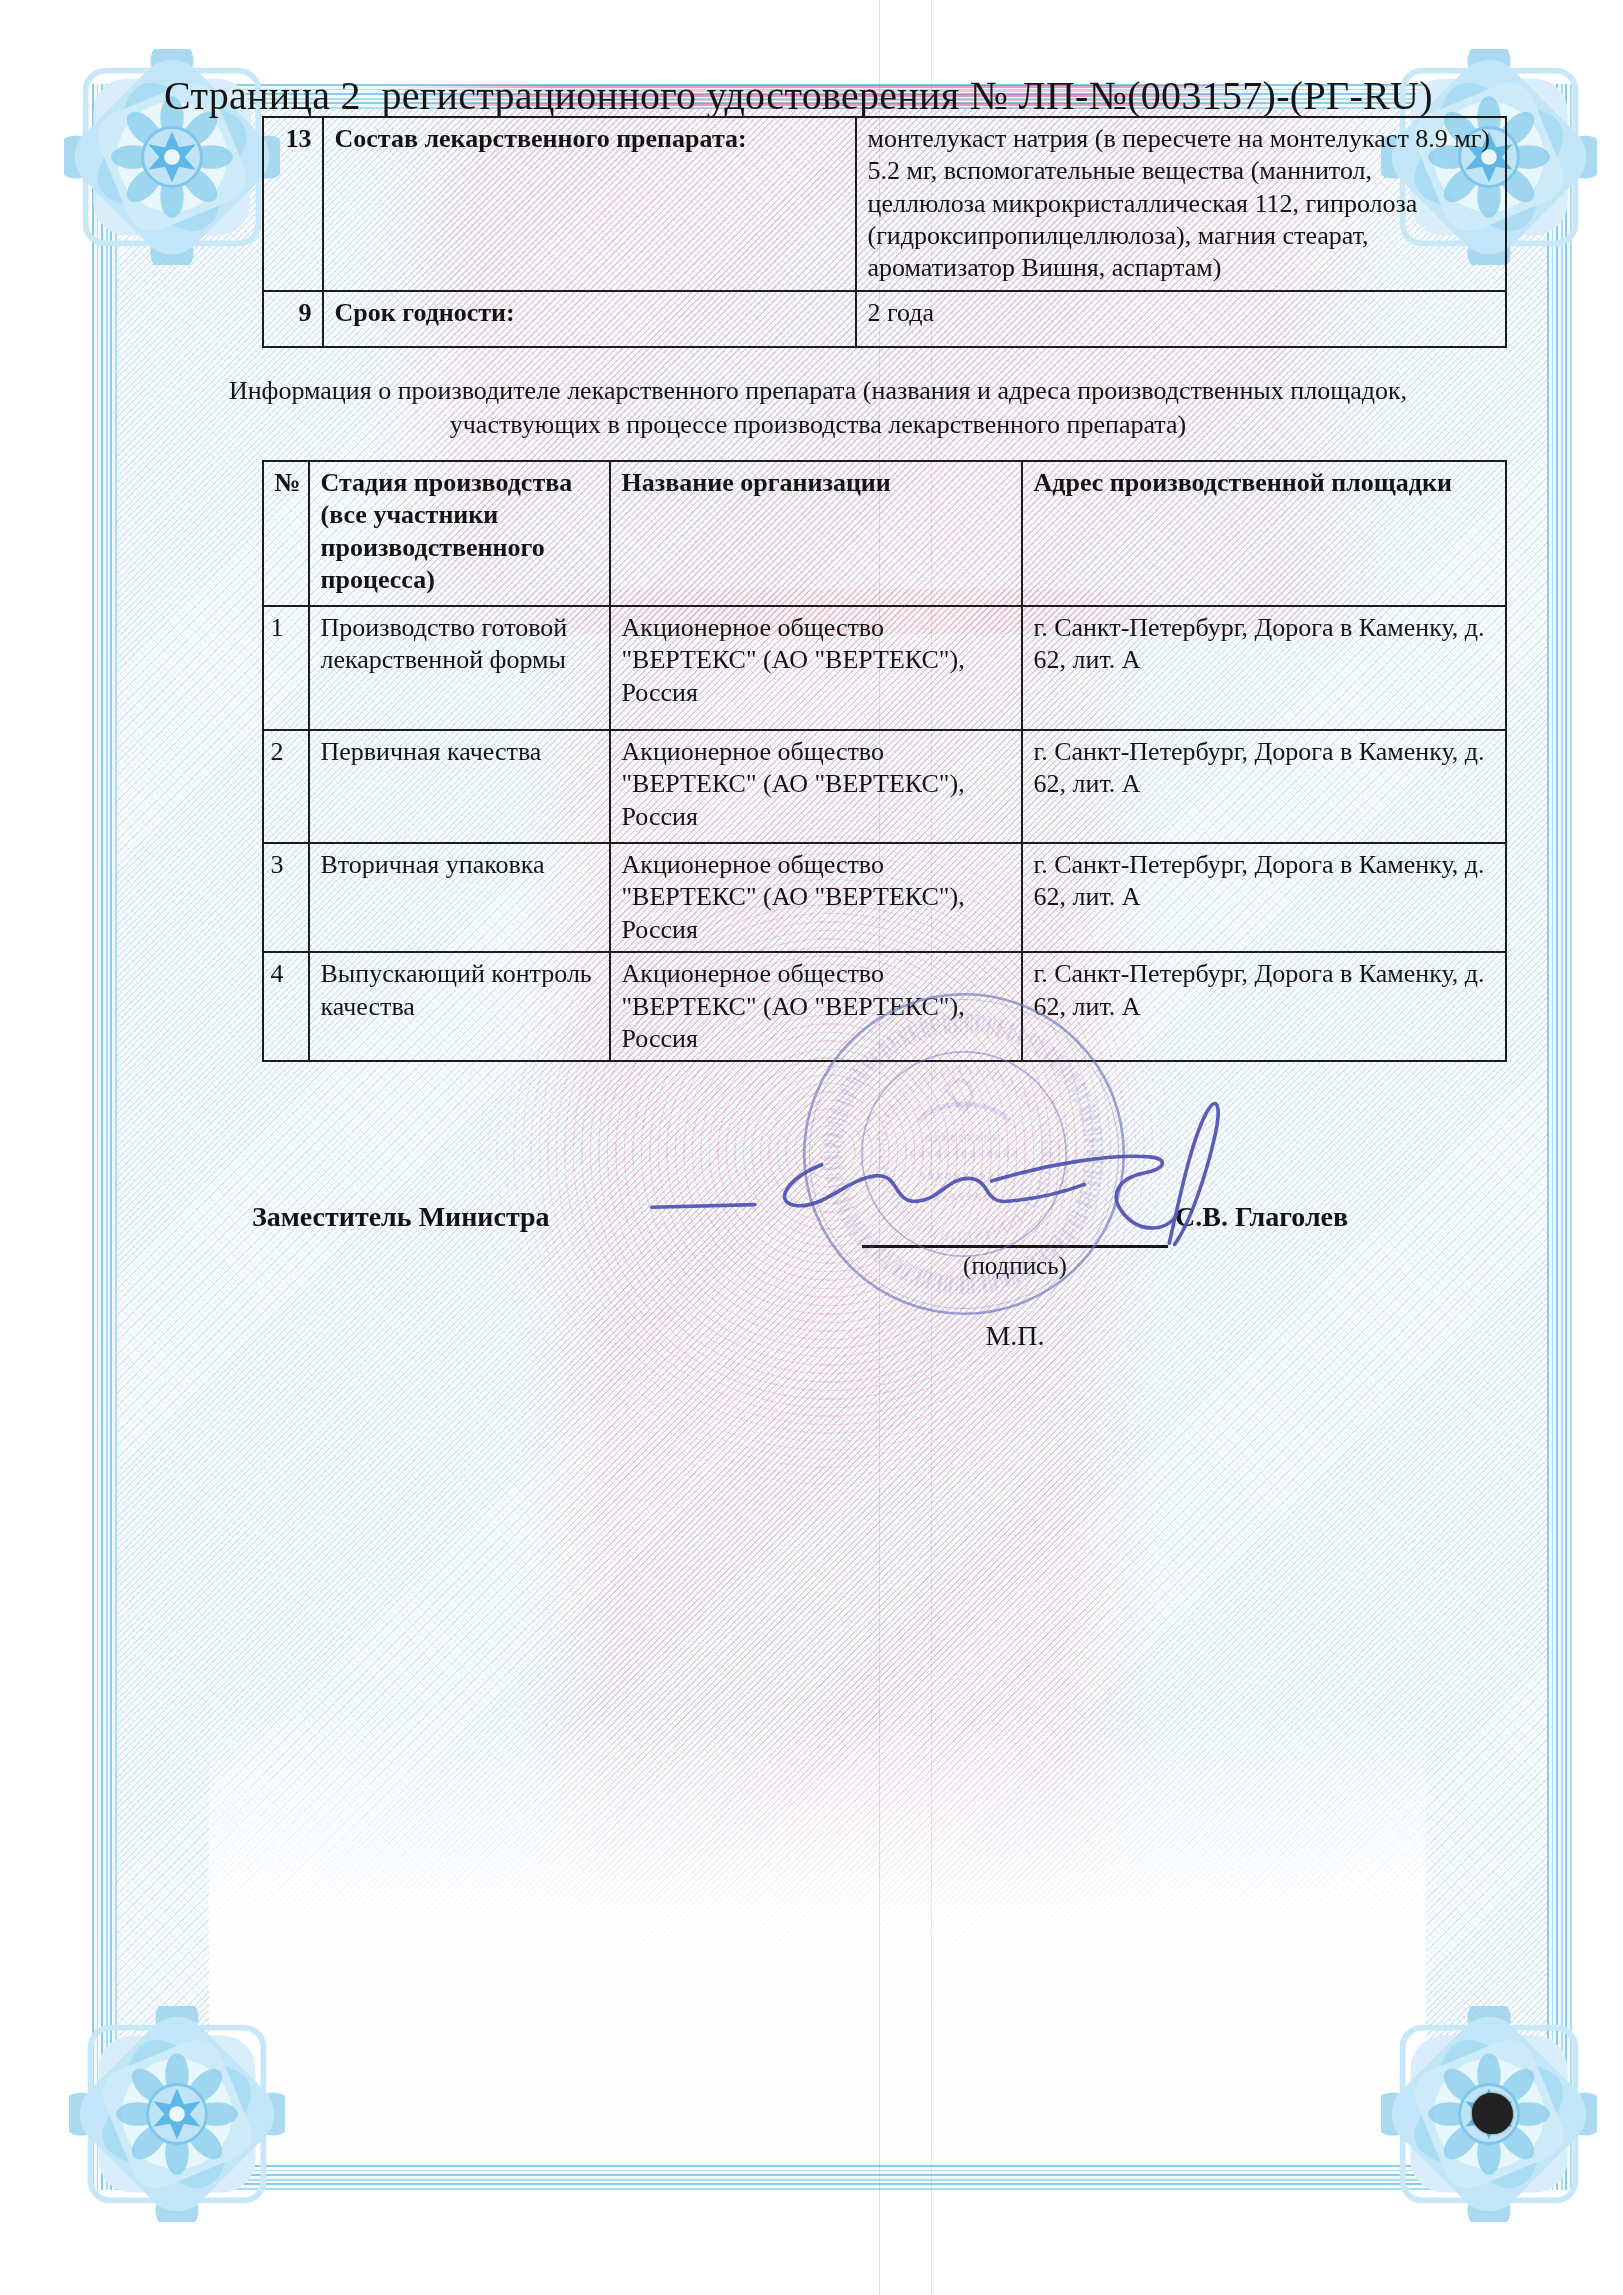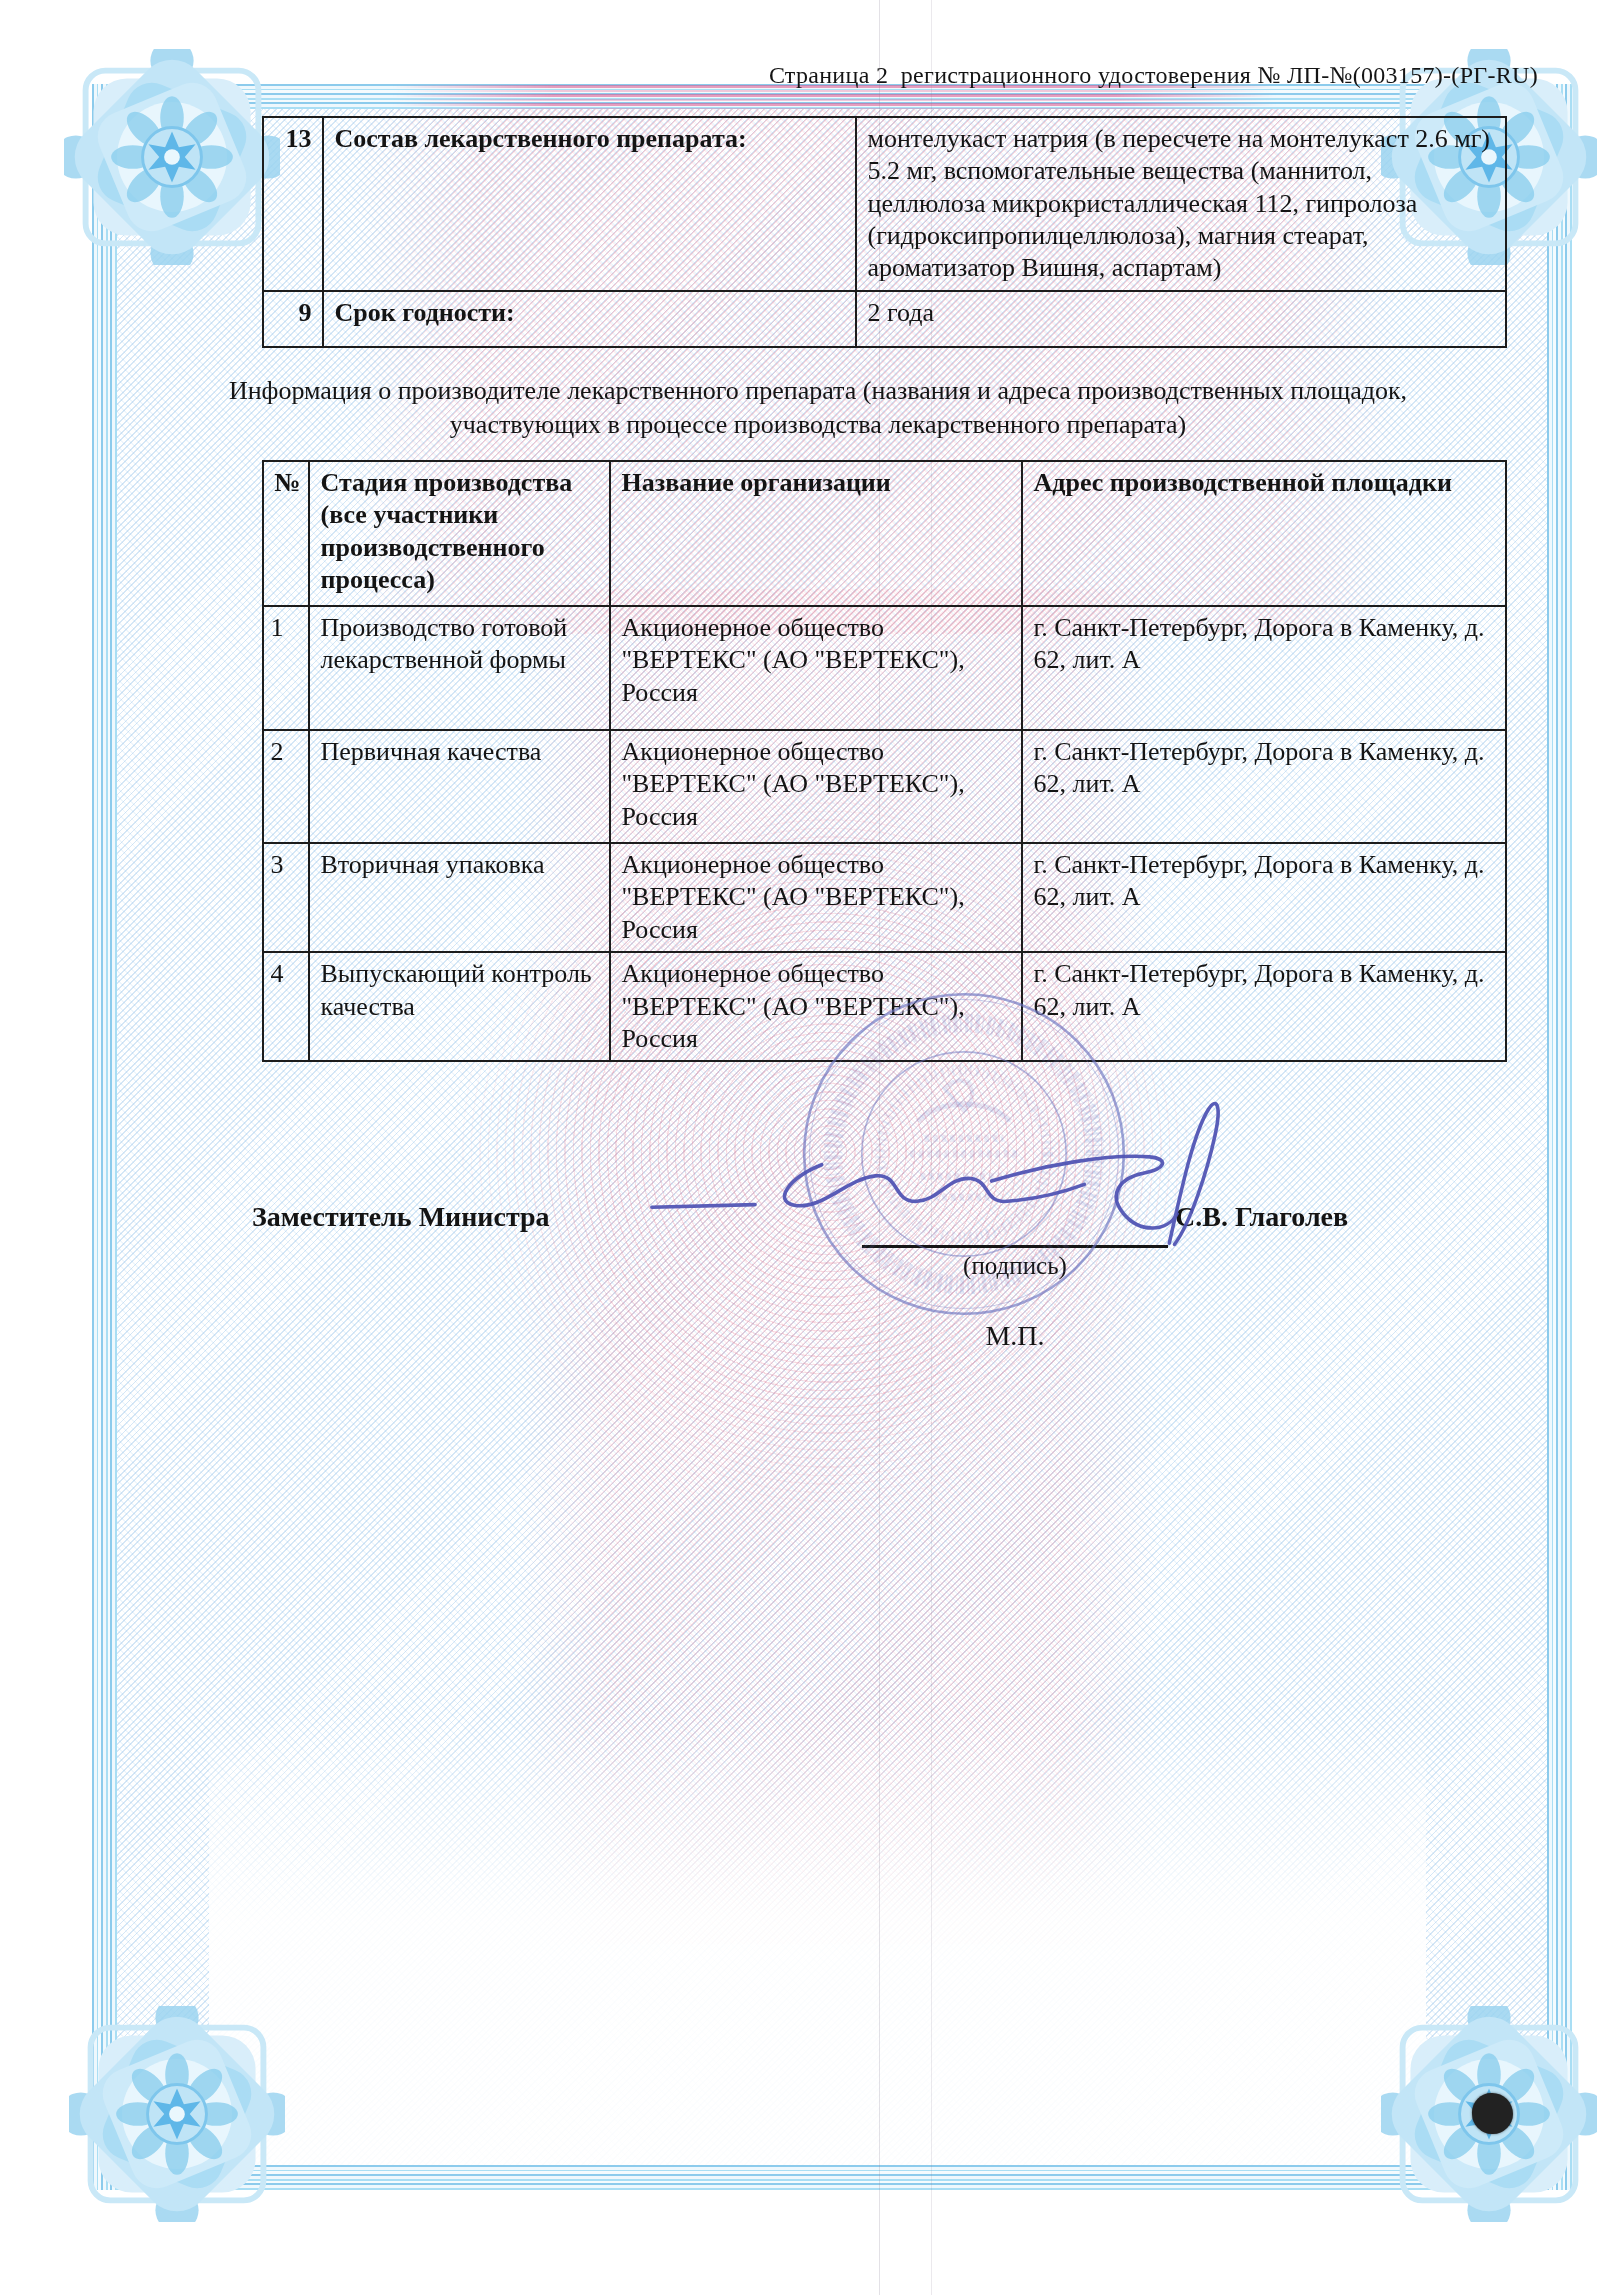--- a/index.html
+++ b/index.html
@@ -72,22 +72,22 @@
   .rosette-bl { left:69px;  top:2006px; }
   .rosette-br { left:1381px; top:2006px; }
 
   
   .fold-line { position:absolute; top:0; width:1.3px; height:2295px; }
   .fold-line-1 { left:879px; background:rgba(128,118,140,0.22); }
   .fold-line-2 { left:931px; background:rgba(128,118,140,0.16); }
 
   
   .page-header {
-    position:absolute; left:164px; top:62px; width:1374px;
-    font-size:24px; text-align:right; white-space:pre-wrap; letter-spacing:0.3px;
+    position:absolute; left:164px; top:72px; width:1374px;
+    font-size:40px; text-align:left; white-space:pre-wrap; letter-spacing:0.3px;
   }
   table { border-collapse:collapse; table-layout:fixed; background:transparent; }
   td { border:2px solid #1c1c1c; vertical-align:top; padding:5.2px 10.5px;
        font-size:26px; line-height:1.24; text-align:left; }
   .tbl { position:absolute; left:262px; width:1243px; }
   .tbl-props { top:116px; }
   .tbl-mfg   { top:460px; }
   .cell-num { font-weight:bold; padding-left:7.9px;text-align:right; }
   .cell-label { font-weight:bold; }
   .cell-center { text-align:left; }
@@ -189,21 +189,21 @@
     <table class="tbl tbl-props">
       <colgroup>
           <col style="width:60px">
           <col style="width:533px">
           <col style="width:650px">
         </colgroup>
       <tbody>
           <tr style="height:168px">
         <td class="cell-num">13</td>
         <td class="cell-label">Состав лекарственного препарата:</td>
-        <td>монтелукаст натрия (в пересчете на монтелукаст 2.6 мг) 5.2 мг, вспомогательные вещества (маннитол, целлюлоза микрокристаллическая 112, гипролоза (гидроксипропилцеллюлоза), магния стеарат, ароматизатор Вишня, аспартам)</td>
+        <td>монтелукаст натрия (в пересчете на монтелукаст 8.9 мг) 5.2 мг, вспомогательные вещества (маннитол, целлюлоза микрокристаллическая 112, гипролоза (гидроксипропилцеллюлоза), магния стеарат, ароматизатор Вишня, аспартам)</td>
       </tr>
       <tr style="height:56px">
         <td class="cell-num">9</td>
         <td class="cell-label">Срок годности:</td>
         <td class="cell-center">2 года</td>
       </tr>
     </tbody>
       </table>
 
     <div class="intro-paragraph">Информация о производителе лекарственного препарата (названия и адреса производственных площадок, участвующих в процессе производства лекарственного препарата)</div>

